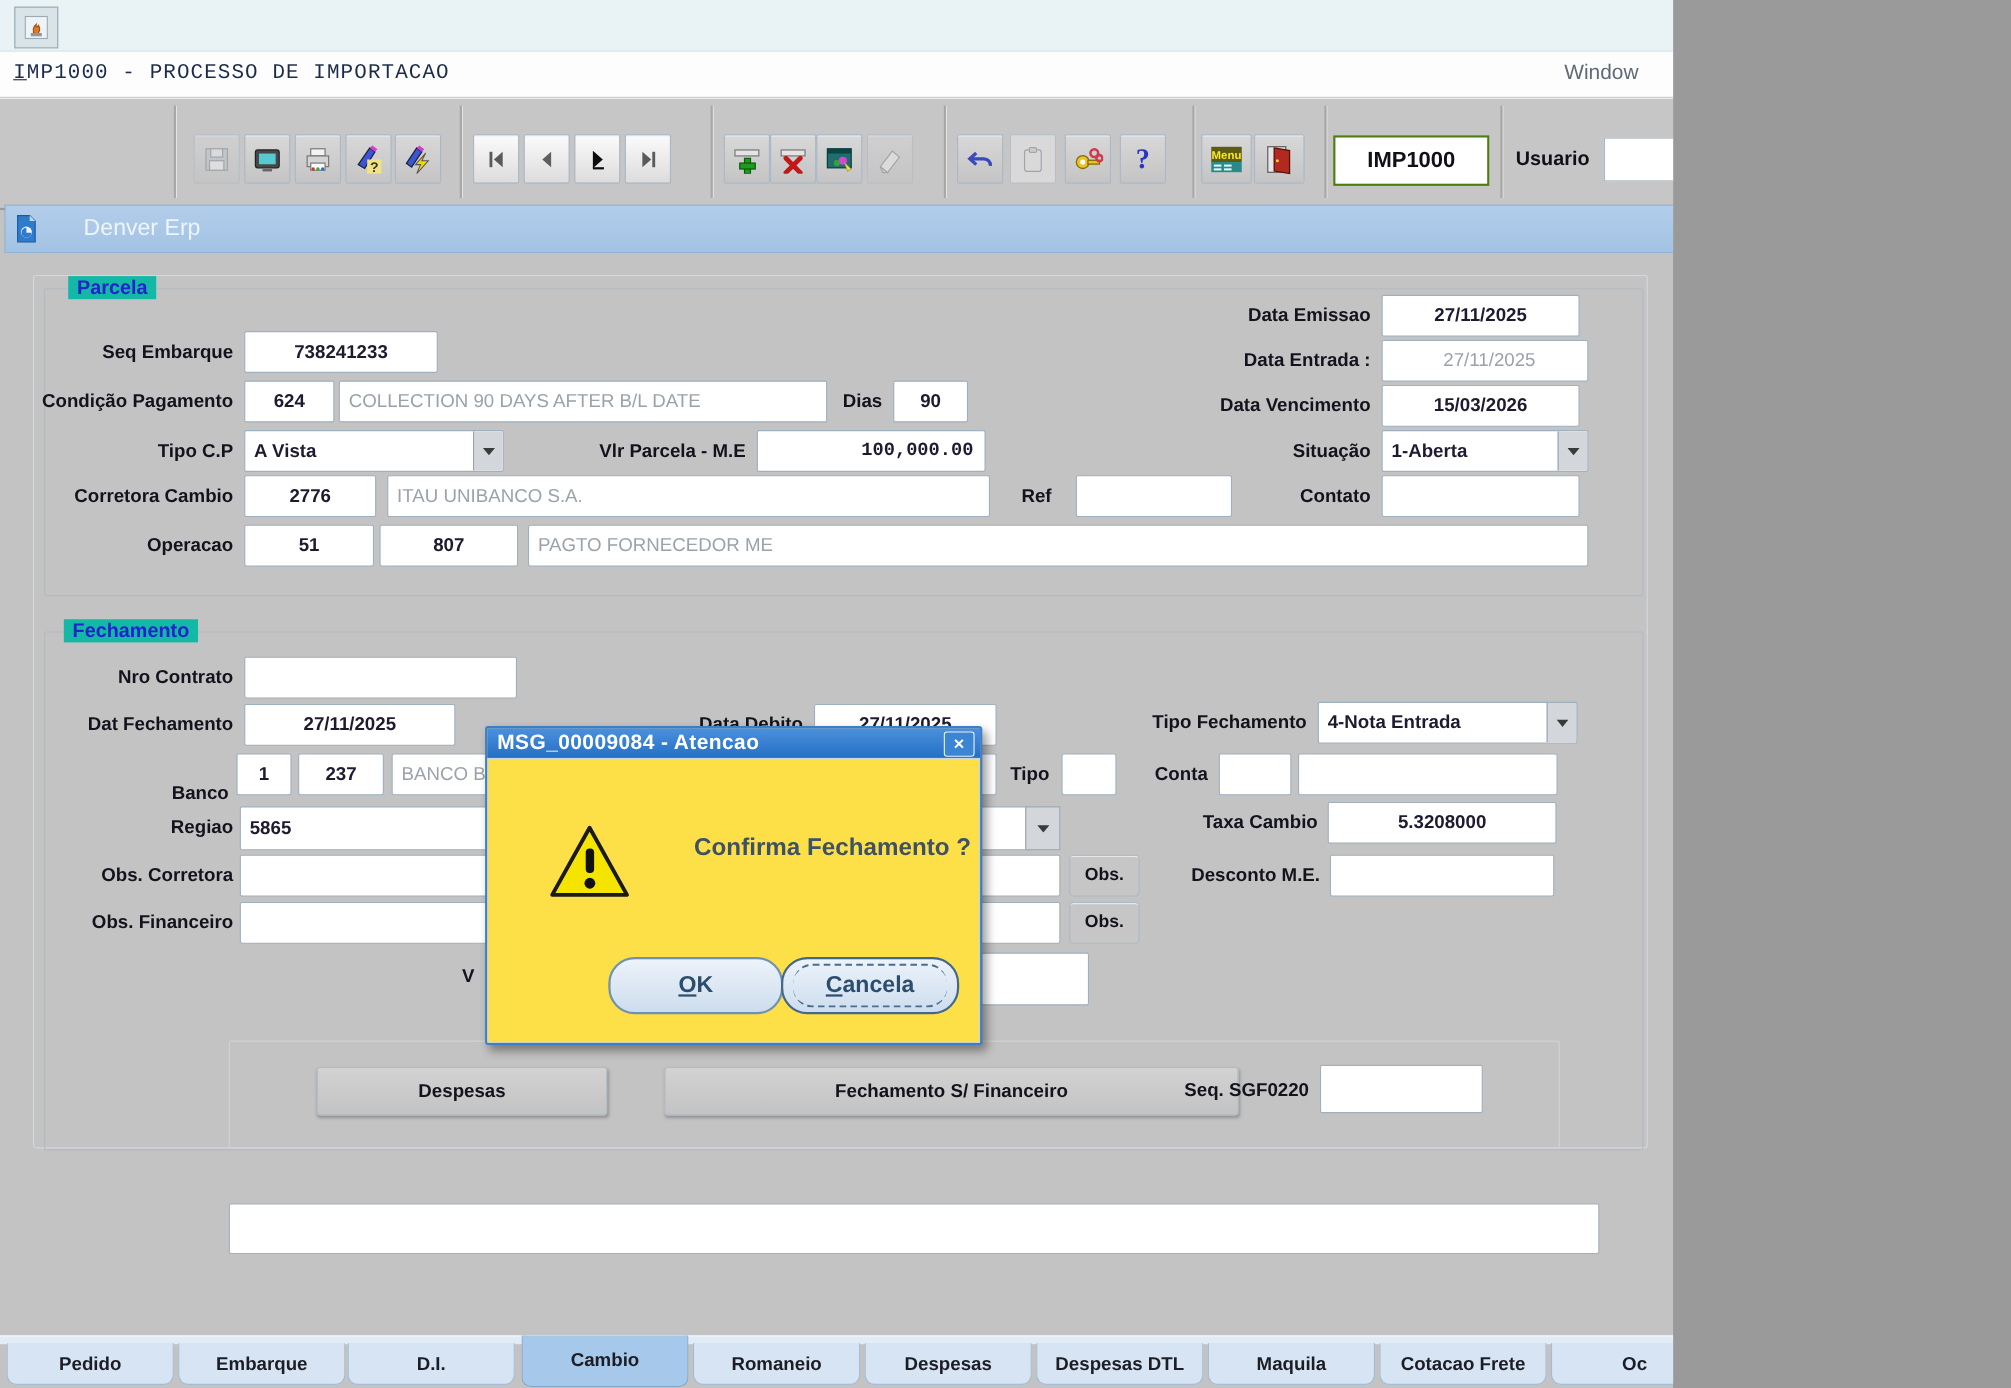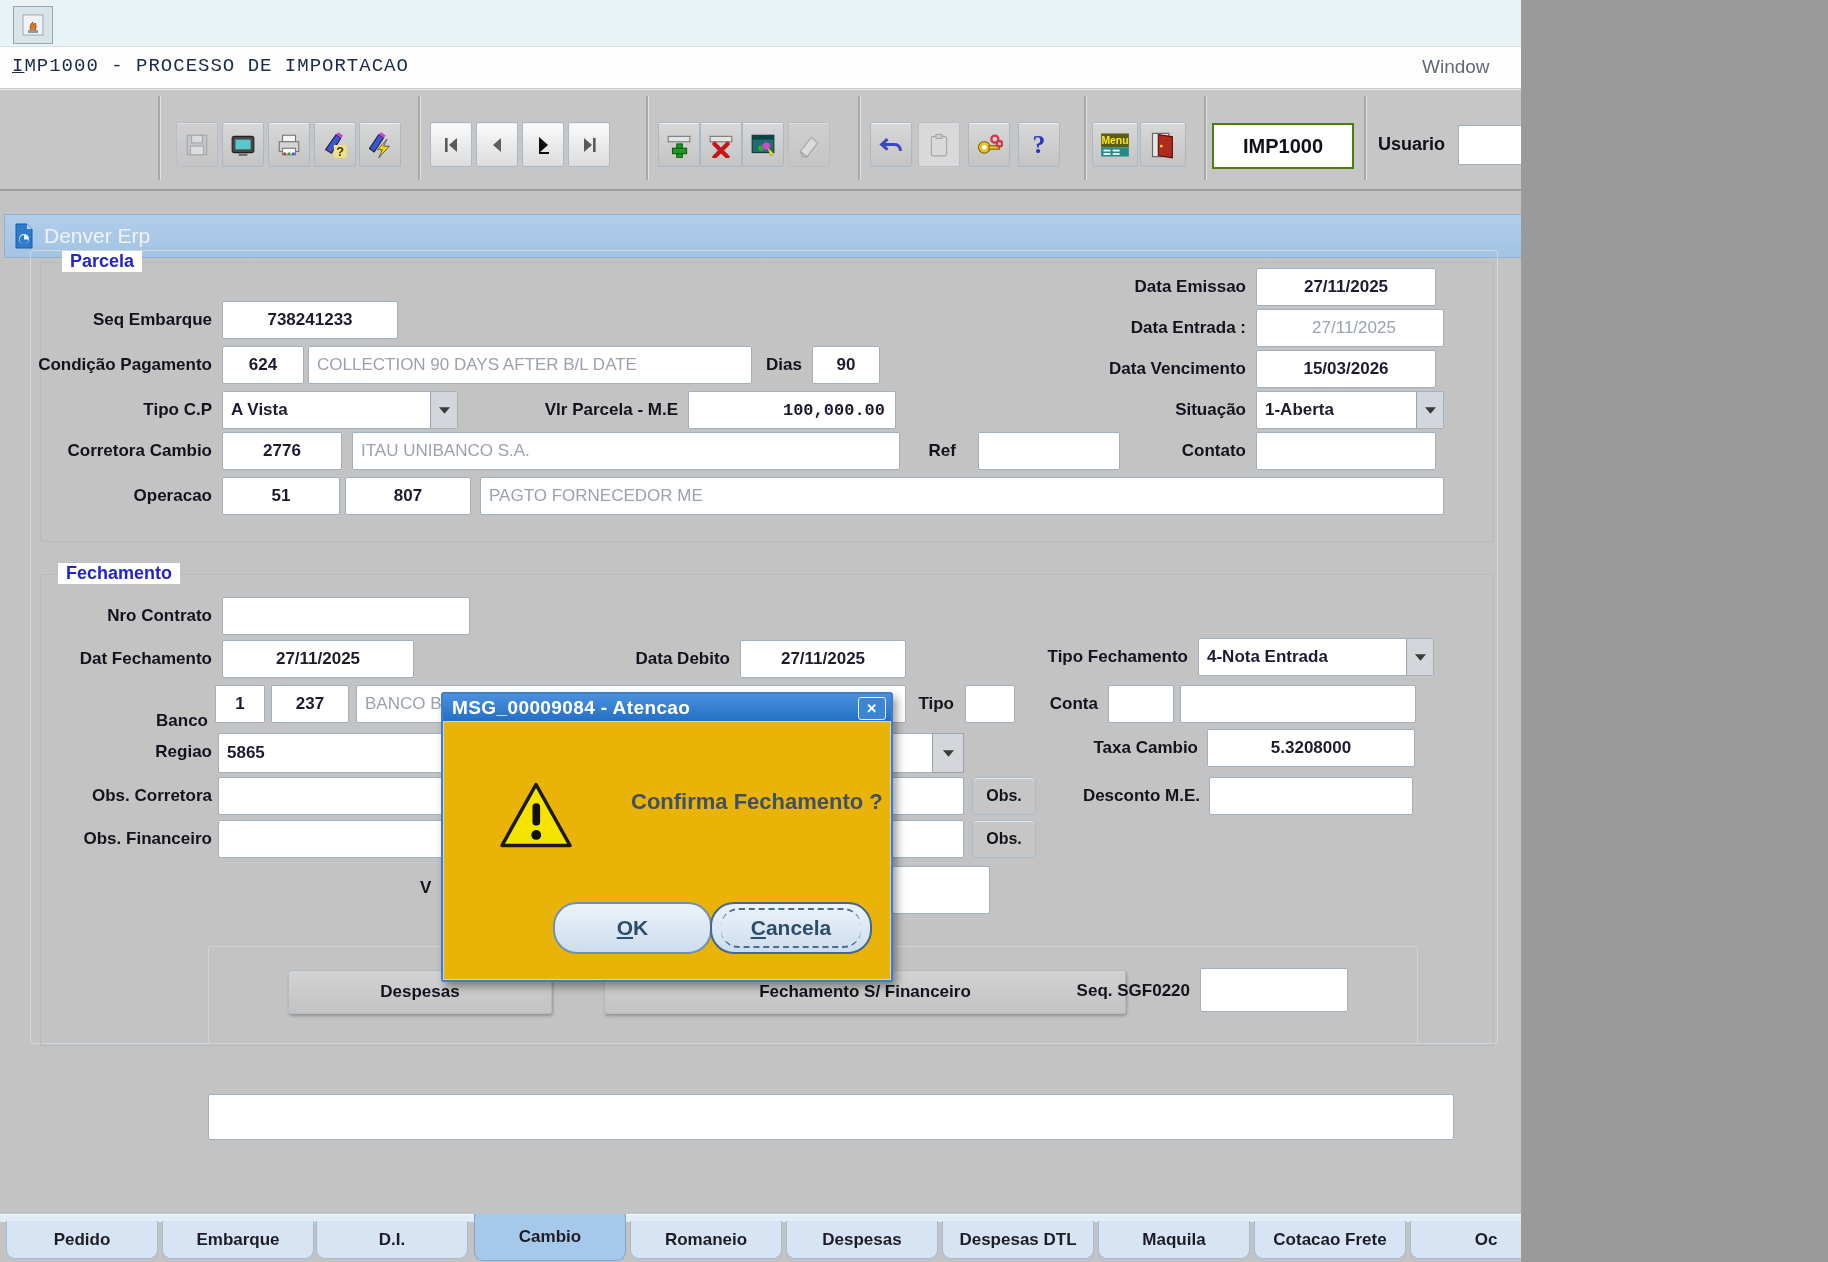--- a/index.html
+++ b/index.html
@@ -18,48 +18,48 @@
   .tb-btn{position:absolute;top:32px;width:40px;height:43px;background:linear-gradient(#d8d8d8,#c4c4c4);
           border:1px solid #a9b9c9;border-radius:2px;display:flex;align-items:center;justify-content:center;box-shadow:inset 0 1px 0 #eee;cursor:default;}
   .tb-btn.nav{background:linear-gradient(#fbfbfb,#dcdcdc);}
   .tb-btn.dis{opacity:.55;}
   .tb-btn.lit{background:#e9e9e9;}
   .prog-box{position:absolute;left:1212px;top:33px;width:138px;height:42px;background:#fff;border:2px solid #4d7c0f;
             display:flex;align-items:center;justify-content:center;font:700 20px "Liberation Sans",sans-serif;color:#101018;}
   .usuario-lbl{position:absolute;left:1378px;top:44px;font:700 18px "Liberation Sans",sans-serif;color:#101018;}
   .usuario-fld{position:absolute;left:1458px;top:35px;width:356px;height:38px;background:#fff;border:1px solid #9fb0bf;}
   
-  .mdi-bar{position:absolute;left:4px;top:214px;width:1820px;height:42px;background:linear-gradient(#b2cdea,#a3c3e4);
-           border:1px solid #8fb2d4;display:flex;align-items:center;}
+  .mdi-bar{position:absolute;left:4px;top:186px;width:1820px;height:42px;background:linear-gradient(#b2cdea,#a3c3e4);
+           border:1px solid #8fb2d4;display:flex;align-items:center;gap:32px;}
   .mdi-bar span{color:#eef4fb;font:400 21px "Liberation Sans",sans-serif;margin-left:10px;}
   .form-panel{position:absolute;left:30px;top:250px;width:1466px;height:792px;border:1px solid #d3d8dd;border-radius:3px;}
   
   .gbox{position:absolute;border:1px solid #b2bac2;border-radius:2px;}
-  .glabel{position:absolute;background:#ffffff;padding:0 8px;font:700 18px "Liberation Sans",sans-serif;color:#2323cd;}
+  .glabel{position:absolute;background:#14b8a6;padding:0 8px;font:700 18px "Liberation Sans",sans-serif;color:#2323cd;}
   
   .lbl{position:absolute;font:700 17px "Liberation Sans",sans-serif;color:#13131d;text-align:right;white-space:nowrap;}
   .fld{position:absolute;background:#fff;border:1px solid #9fb0bf;border-radius:2px;
        font:700 17px "Liberation Sans",sans-serif;color:#201a30;display:flex;align-items:center;justify-content:center;white-space:nowrap;overflow:hidden;}
   .fld.l{justify-content:flex-start;padding-left:8px;}
   .fld.r{justify-content:flex-end;padding-right:10px;font-family:Liberation Mono, monospace;}
   .fld.g{color:#9aa2ab;font-weight:400;justify-content:flex-start;padding-left:8px;}
   .arrowbtn{position:absolute;background:#d3d7db;border:1px solid #98a4b0;display:flex;align-items:center;justify-content:center;}
   .combo .arrowbtn{right:0;top:0;bottom:0;width:26px;border:none;border-left:1px solid #98a4b0;}
   .obsbtn{position:absolute;background:#c6c6c6;border:1px solid #a9bac9;border-radius:4px;display:flex;align-items:center;justify-content:center;
           font:700 16px "Liberation Sans",sans-serif;color:#13131d;box-shadow:inset 0 1px 0 #e8e8e8;}
   .formbtn{position:absolute;background:linear-gradient(#d2d2d2,#c3c3c3);border:1px solid #b0bcc6;border-radius:3px;
            display:flex;align-items:center;justify-content:center;font:700 17px "Liberation Sans",sans-serif;color:#13131d;box-shadow:1px 2px 3px rgba(0,0,0,.25);}
   .innerbox{position:absolute;border:1px solid #d2d2d2;border-radius:2px;}
   
   .tabband{position:absolute;left:0;top:1214px;width:1714px;height:7px;background:#e2ecf6;border-top:1px solid #f3f8fc;}
   .tab{position:absolute;top:1221px;height:37px;width:150px;background:#d6e4f4;border:1px solid #9fbcd9;border-top:none;
        border-radius:0 0 9px 9px;display:flex;align-items:center;justify-content:center;font:700 17px "Liberation Sans",sans-serif;color:#1d1d26;cursor:default;}
   .tab.active{top:1214px;height:46px;background:#a6c8ea;border-color:#7fa6cc;z-index:5;}
   
-  .dialog{position:absolute;left:441px;top:692px;width:448px;height:286px;z-index:50;background:#eab308;
+  .dialog{position:absolute;left:441px;top:660px;width:448px;height:286px;z-index:50;background:#fde047;
           border:2px solid #3d7ec8;border-radius:3px;box-shadow:4px 5px 9px rgba(0,0,0,.38);}
   .dlg-title{position:absolute;left:0;top:0;right:0;height:27px;background:linear-gradient(#4b90dd,#2470c4);
              display:flex;align-items:center;padding-left:9px;font:700 19px "Liberation Sans",sans-serif;color:#fff;letter-spacing:.4px;}
   .dlg-close{position:absolute;right:5px;top:3px;width:26px;height:21px;background:#3c84d4;border:1px solid #e8f2fc;border-radius:3px;
              display:flex;align-items:center;justify-content:center;color:#fff;font:700 13px "Liberation Sans",sans-serif;cursor:default;}
   .dlg-body{position:absolute;left:0;top:27px;right:0;bottom:0;box-shadow:inset 0 0 0 1px #c9d5e5;}
   .dlg-msg{position:absolute;left:188px;top:68px;font:700 22px "Liberation Sans",sans-serif;color:#3f5166;white-space:nowrap;}
   .warn{position:absolute;left:55px;top:60px;}
   .dlg-btn{position:absolute;top:181px;height:48px;border-radius:24px;background:linear-gradient(#ecf3fa,#cdddee);
            border:2px solid #6f92b4;display:flex;align-items:center;justify-content:center;cursor:default;}

